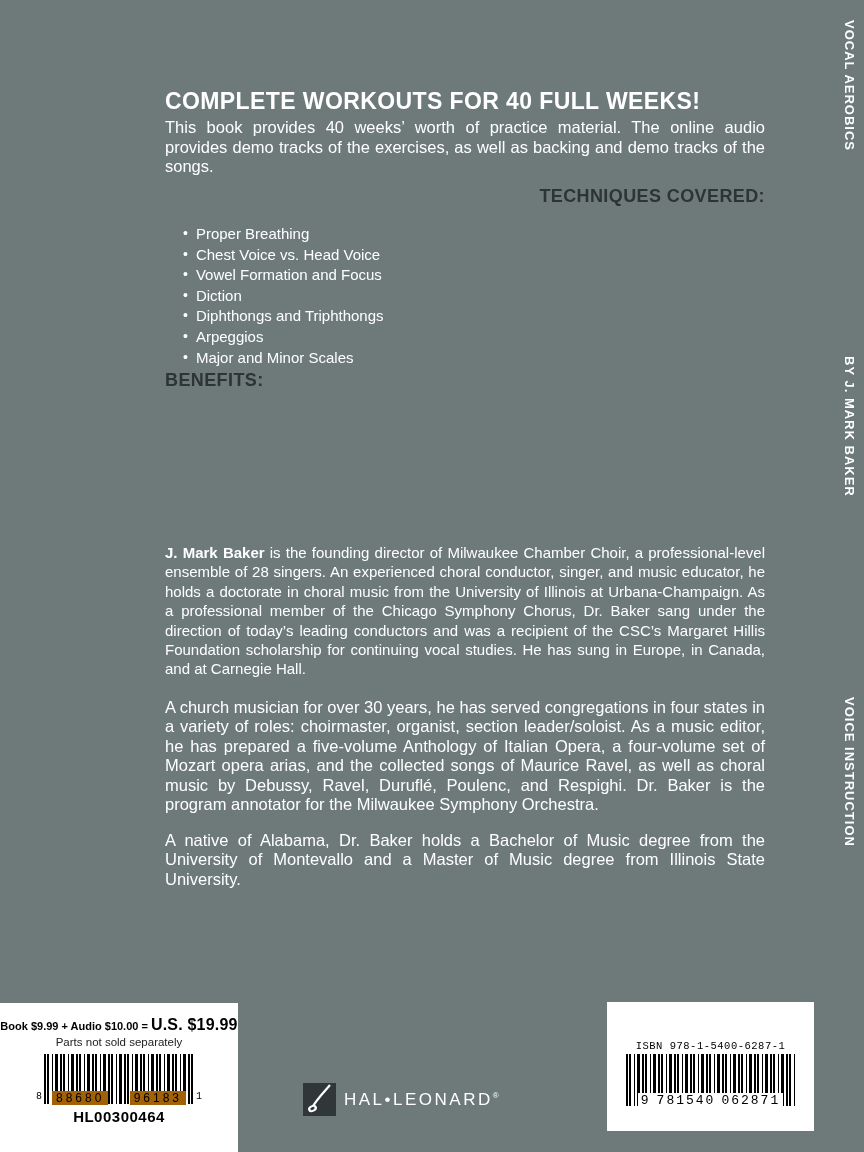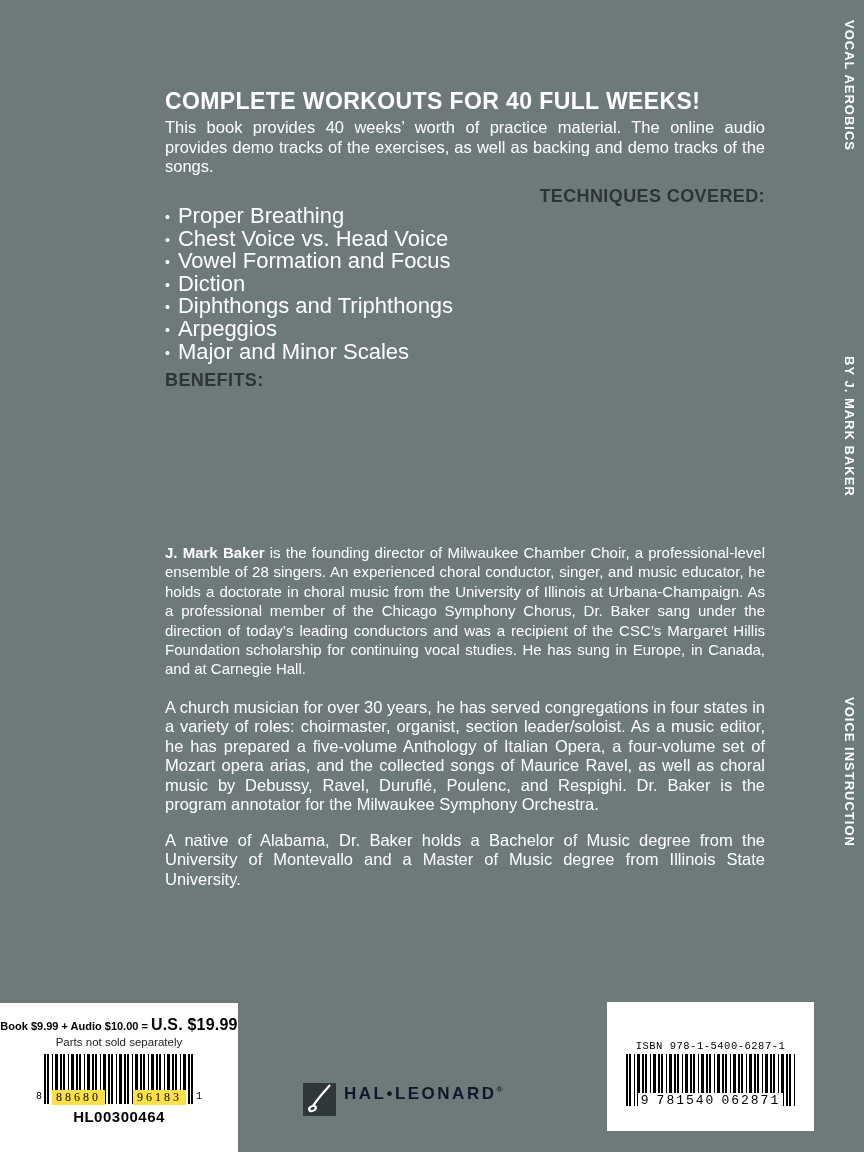--- a/index.html
+++ b/index.html
@@ -9,21 +9,21 @@
 
   
   .content{position:absolute;left:165px;width:600px;color:#fff;}
   .headline{top:88px;font-size:23px;font-weight:bold;letter-spacing:.4px;}
   .intro{top:118px;font-size:16.5px;line-height:19.5px;text-align:justify;}
   .sec-heading{font-size:18px;font-weight:bold;color:#2d3434;letter-spacing:.4px;}
   .tech-head{top:186px;text-align:right;}
   .tech-list{top:206px;}
   .ben-head{top:370px;}
   .ben-list{top:389px;}
-  ul.blist{list-style:none;margin:0;padding:0;font-size:22px;line-height:19.6px;}
+  ul.blist{list-style:none;margin:18px;padding:0;font-size:15px;line-height:19.6px;}
   ul.blist li::before{content:"•";margin-right:8px;font-size:14px;position:relative;top:-1px;}
   .bio1{top:543px;font-size:15px;line-height:19.4px;text-align:justify;}
   .bio2{top:698px;font-size:16.5px;line-height:19.4px;text-align:justify;}
   .bio3{top:831px;font-size:16.5px;line-height:19.4px;text-align:justify;}
   .bold-name{font-weight:bold;}
 
   
   .spine-label{position:absolute;right:7px;color:#fff;font-weight:bold;
     writing-mode:vertical-rl;text-orientation:mixed;font-size:13px;letter-spacing:1px;white-space:nowrap;}
   .spine-title{top:20px;}
@@ -40,28 +40,28 @@
   .upc-side{font-size:10px;margin:0 2px 2px 2px;font-family:"Liberation Mono",monospace;}
   .upc-bars-wrap{position:relative;width:150px;height:50px;}
   .barcode{position:absolute;left:0;top:0;width:100%;height:100%;
     background:repeating-linear-gradient(to right,
       #000 0px,#000 2px,#fff 2px,#fff 3px,
       #000 3px,#000 5px,#fff 5px,#fff 8px,
       #000 8px,#000 9px,#fff 9px,#fff 11px,
       #000 11px,#000 14px,#fff 14px,#fff 16px);}
   .upc-digits{position:absolute;left:8px;right:8px;bottom:-1px;display:flex;
     justify-content:space-between;}
-  .upc-digits span{background:#fde047;padding:0 4px;font-size:12px;letter-spacing:3px;
-    font-family:Liberation Serif, serif;}
+  .upc-digits span{background:#a16207;padding:0 4px;font-size:12px;letter-spacing:3px;
+    font-family:Liberation Sans, sans-serif;}
   .catalog{margin-top:4px;font-size:15px;font-weight:bold;letter-spacing:.5px;}
 
   
   .publisher{position:absolute;left:303px;top:1083px;display:flex;align-items:flex-end;}
   .pub-mark{width:33px;height:33px;flex:0 0 auto;}
-  .pub-name{margin-left:8px;margin-bottom:12px;color:#0f172a;font-weight:bold;
+  .pub-name{margin-left:8px;margin-bottom:6px;color:#ffffff;font-weight:normal;
     font-size:17px;letter-spacing:2.5px;white-space:nowrap;}
   .pub-reg{font-size:8px;vertical-align:super;letter-spacing:0;}
 
   
   .isbn-box{position:absolute;left:607px;top:1002px;width:207px;height:129px;background:#fff;
     color:#000;text-align:center;}
   .isbn-label{margin-top:38px;font-family:"Liberation Mono",monospace;font-size:10.5px;
     letter-spacing:.5px;white-space:nowrap;}
   .ean-wrap{position:relative;width:170px;height:52px;margin:2px auto 0 auto;}
   .ean-digits{position:absolute;left:0;right:0;bottom:-2px;display:flex;justify-content:center;}

